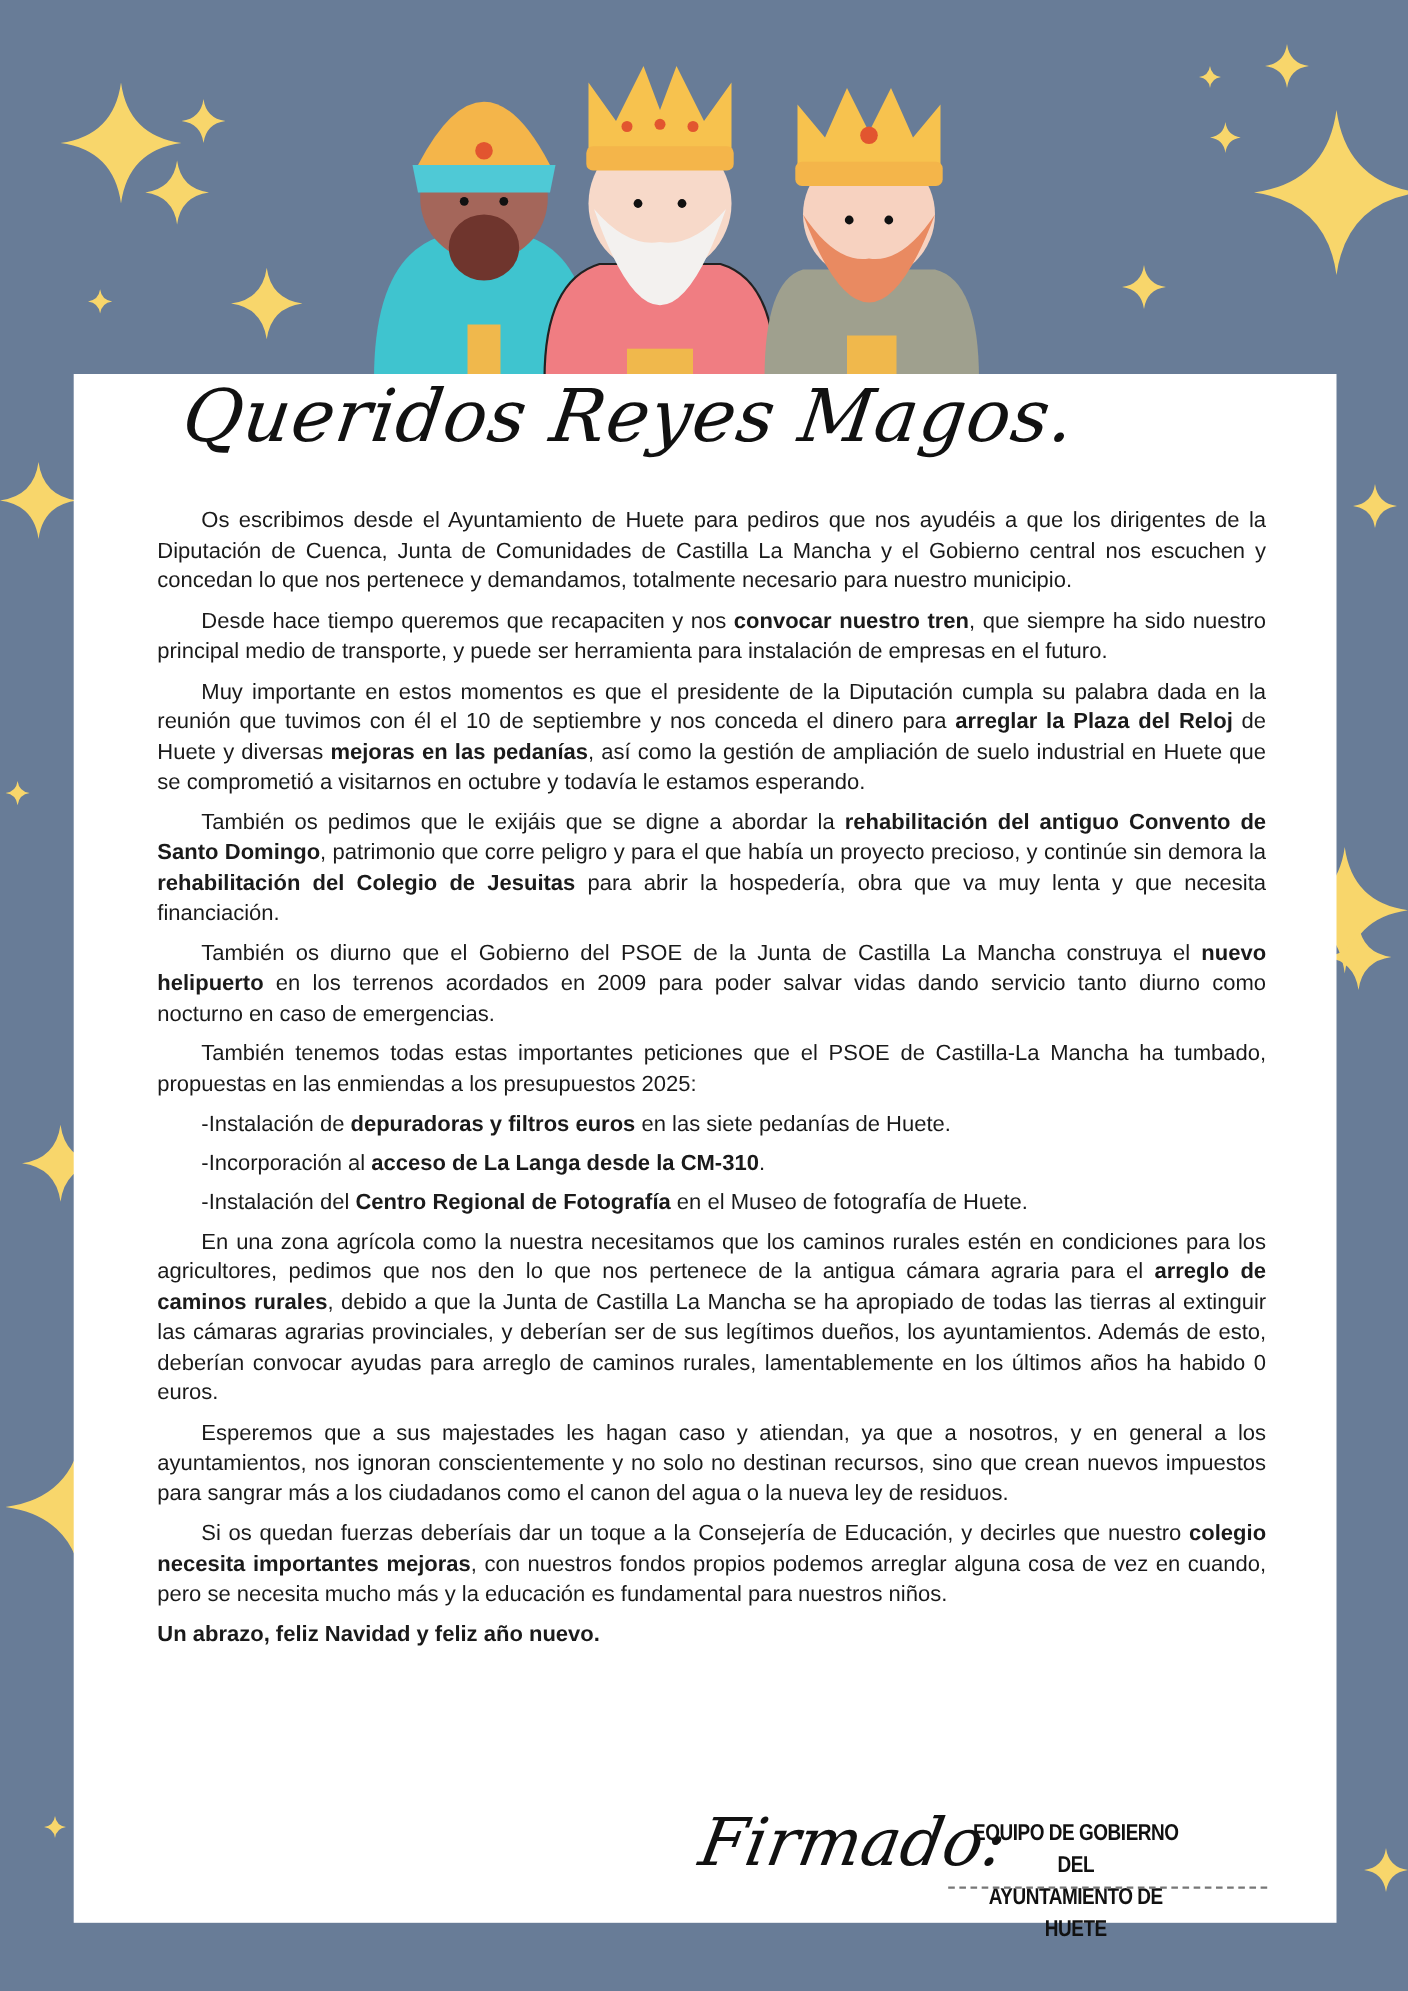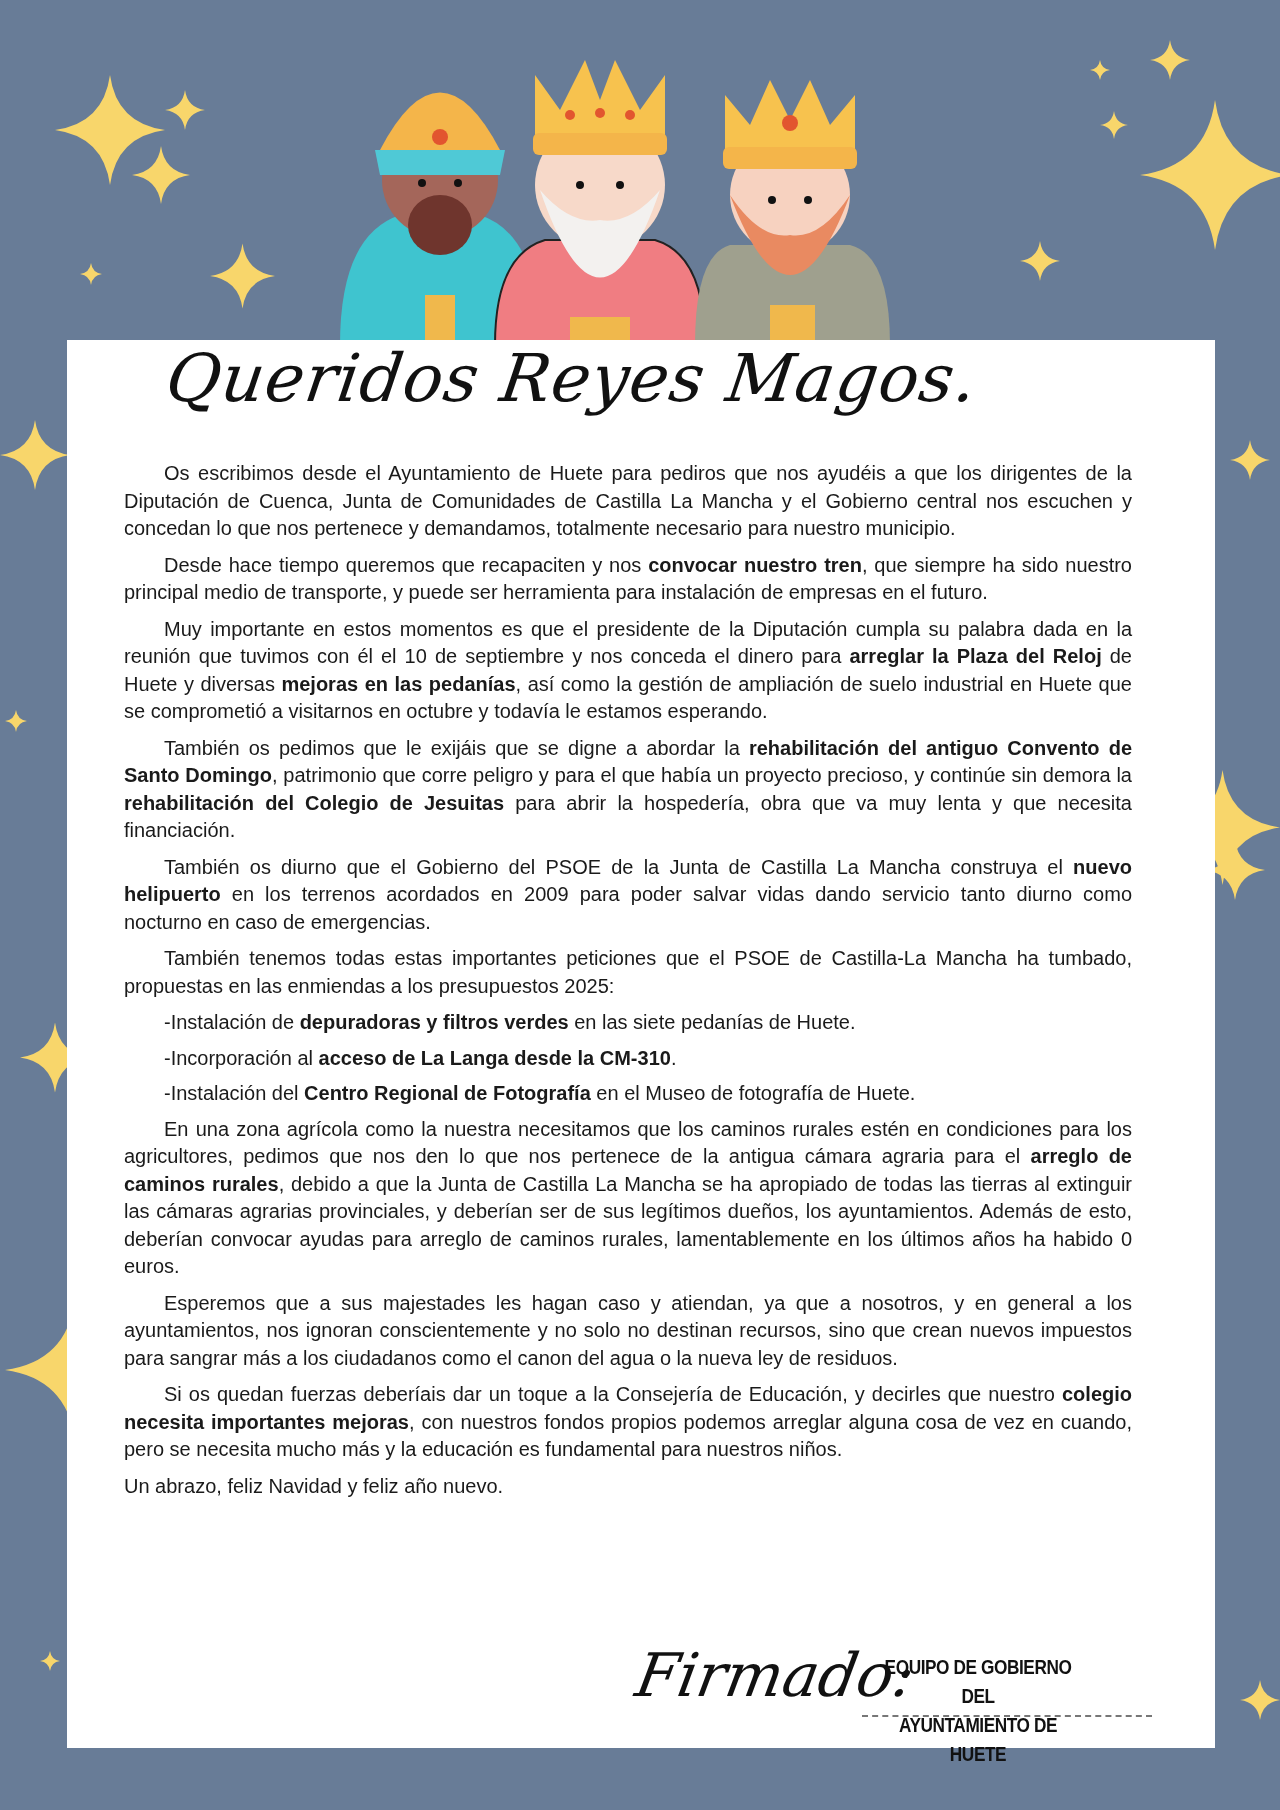--- a/index.html
+++ b/index.html
@@ -1,24 +1,24 @@
 <!DOCTYPE html>
 <html><head>
 <meta charset="utf-8">
 <style>
   html,body{margin:0;padding:0;}
   body{width:1280px;height:1810px;background:#687c97;position:relative;overflow:hidden;font-family:"Liberation Sans",sans-serif;}
   .star{position:absolute;}
   .kings{position:absolute;left:330px;top:55px;width:640px;height:290px;}
   .panel{position:absolute;left:67px;top:340px;width:1148px;height:1408px;background:#ffffff;}
   .title{position:absolute;left:100px;top:0px;font-family:"DejaVu Serif",serif;font-style:italic;font-size:66px;color:#111;letter-spacing:1px;transform:skewX(-8deg);}
-  .body{position:absolute;left:57px;top:120px;width:1008px;font-size:20px;line-height:27.5px;color:#1a1a1a;}
+  .body{position:absolute;left:76px;top:120px;width:1008px;font-size:20px;line-height:27.5px;color:#1a1a1a;}
   .body p{margin:0 0 9px 0;text-align:justify;text-indent:40px;}
   .body p.li{text-indent:0;padding-left:40px;margin-bottom:8px;}
-  .body p.closing{text-indent:0;font-weight:normal;margin-top:4px;}
+  .body p.closing{text-indent:0;font-weight:bold;margin-top:4px;}
   b{font-weight:bold;}
   .sign{position:absolute;left:570px;top:1300px;font-family:"DejaVu Serif",serif;font-style:italic;font-size:60px;color:#111;transform:skewX(-10deg);}
   .team{position:absolute;left:795px;top:1312px;width:232px;text-align:center;font-family:"Liberation Sans",sans-serif;font-weight:bold;font-size:21px;line-height:29px;color:#111;letter-spacing:-0.5px;transform:scaleX(0.82);transform-origin:center;}
   .dash{position:absolute;left:795px;top:1375px;width:290px;border-top:2px dashed #777;}
 </style>
 </head>
 <body>
 
 <svg class="star" style="left:55px;top:75px" width="110" height="110" viewBox="0 0 100 100">
     <path d="M50 0 Q56 44 100 50 Q56 56 50 100 Q44 56 0 50 Q44 44 50 0Z" fill="#f8d66b"></path>
@@ -118,21 +118,21 @@
 
 <div class="panel">
   <div class="title">Queridos Reyes Magos.</div>
   <div class="body">
     <p><span>Os escribimos desde el Ayuntamiento de Huete para pediros que nos ayudéis a que los dirigentes de la Diputación de Cuenca, Junta de Comunidades de Castilla La Mancha y el Gobierno central nos escuchen y concedan lo que nos pertenece y demandamos, totalmente necesario para nuestro municipio.</span></p>
     <p><span>Desde hace tiempo queremos que recapaciten y nos </span><b>convocar nuestro tren</b><span>, que siempre ha sido nuestro principal medio de transporte, y puede ser herramienta para instalación de empresas en el futuro.</span></p>
     <p><span>Muy importante en estos momentos es que el presidente de la Diputación cumpla su palabra dada en la reunión que tuvimos con él el 10 de septiembre y nos conceda el dinero para </span><b>arreglar la Plaza del Reloj</b><span> de Huete y diversas </span><b>mejoras en las pedanías</b><span>, así como la gestión de ampliación de suelo industrial en Huete que se comprometió a visitarnos en octubre y todavía le estamos esperando.</span></p>
     <p><span>También os pedimos que le exijáis que se digne a abordar la </span><b>rehabilitación del antiguo Convento de Santo Domingo</b><span>, patrimonio que corre peligro y para el que había un proyecto precioso, y continúe sin demora la </span><b>rehabilitación del Colegio de Jesuitas</b><span> para abrir la hospedería, obra que va muy lenta y que necesita financiación.</span></p>
     <p><span>También os diurno que el Gobierno del PSOE de la Junta de Castilla La Mancha construya el </span><b>nuevo helipuerto</b><span> en los terrenos acordados en 2009 para poder salvar vidas dando servicio tanto diurno como nocturno en caso de emergencias.</span></p>
     <p><span>También tenemos todas estas importantes peticiones que el PSOE de Castilla-La Mancha ha tumbado, propuestas en las enmiendas a los presupuestos 2025:</span></p>
-    <p class="li"><span>-Instalación de </span><b>depuradoras y filtros verdes</b><span> en las siete pedanías de Huete.</span></p>
+    <p class="li"><span>-Instalación de </span><b>depuradoras y filtros euros</b><span> en las siete pedanías de Huete.</span></p>
     <p class="li"><span>-Incorporación al </span><b>acceso de La Langa desde la CM-310</b><span>.</span></p>
     <p class="li"><span>-Instalación del </span><b>Centro Regional de Fotografía</b><span> en el Museo de fotografía de Huete.</span></p>
     <p><span>En una zona agrícola como la nuestra necesitamos que los caminos rurales estén en condiciones para los agricultores, pedimos que nos den lo que nos pertenece de la antigua cámara agraria para el </span><b>arreglo de caminos rurales</b><span>, debido a que la Junta de Castilla La Mancha se ha apropiado de todas las tierras al extinguir las cámaras agrarias provinciales, y deberían ser de sus legítimos dueños, los ayuntamientos. Además de esto, deberían convocar ayudas para arreglo de caminos rurales, lamentablemente en los últimos años ha habido 0 euros.</span></p>
     <p><span>Esperemos que a sus majestades les hagan caso y atiendan, ya que a nosotros, y en general a los ayuntamientos, nos ignoran conscientemente y no solo no destinan recursos, sino que crean nuevos impuestos para sangrar más a los ciudadanos como el canon del agua o la nueva ley de residuos.</span></p>
     <p><span>Si os quedan fuerzas deberíais dar un toque a la Consejería de Educación, y decirles que nuestro </span><b>colegio necesita importantes mejoras</b><span>, con nuestros fondos propios podemos arreglar alguna cosa de vez en cuando, pero se necesita mucho más y la educación es fundamental para nuestros niños.</span></p>
     <p class="closing">Un abrazo, feliz Navidad y feliz año nuevo.</p>
   </div>
   <div class="sign">Firmado:</div>
   <div class="team">
     <div>EQUIPO DE GOBIERNO DEL</div>

